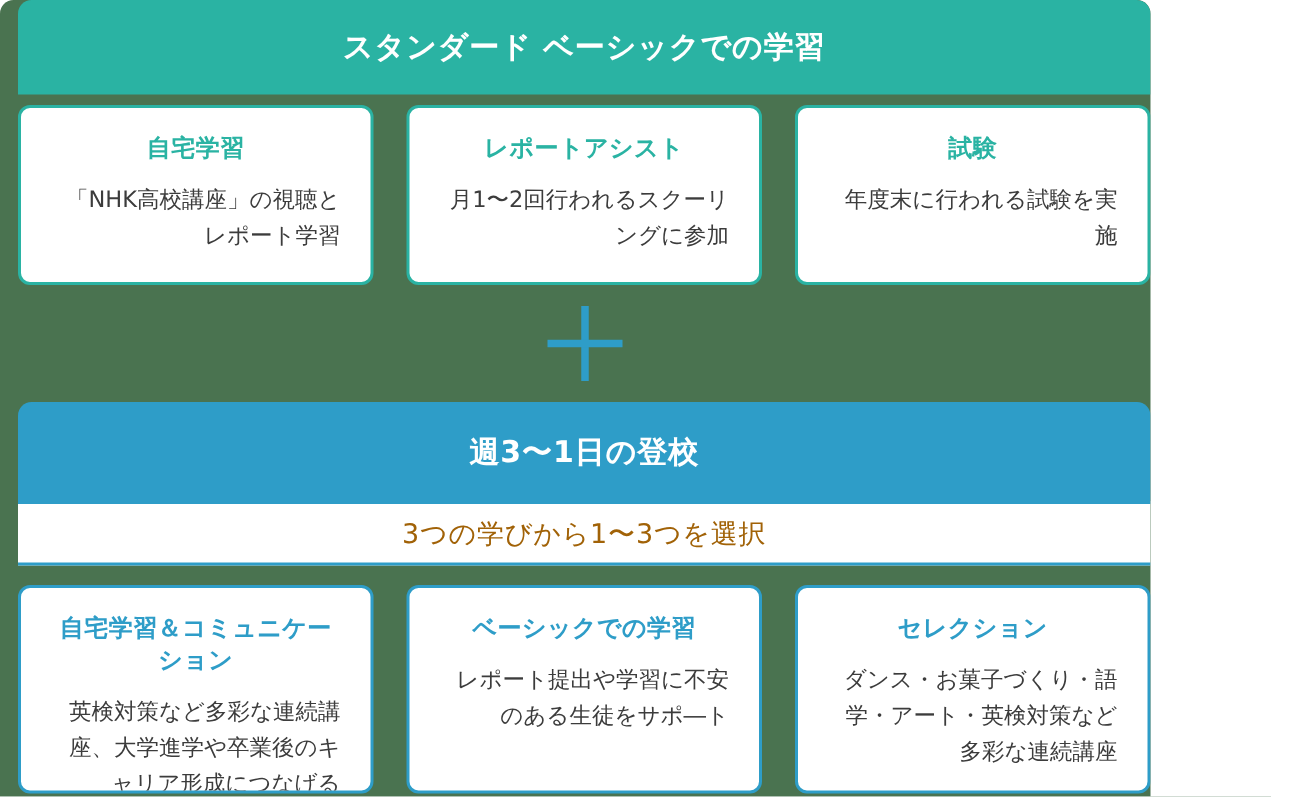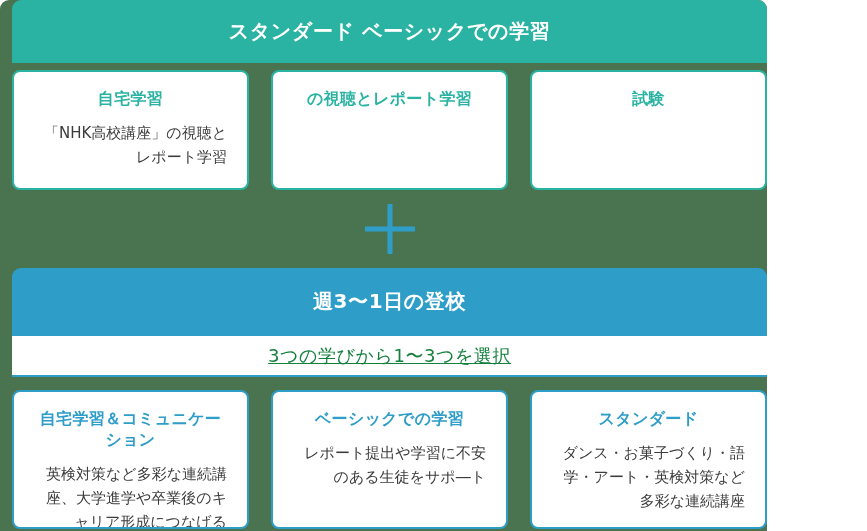--- a/index.html
+++ b/index.html
@@ -101,45 +101,46 @@
   
   .selector-bar {
     height: 43px;
     background: #ffffff;
     border-top: 2px solid #2E9DC8;
     border-bottom: 2px solid #2E9DC8;
     box-sizing: border-box;
     display: flex;
     align-items: center;
     justify-content: center;
-    color: #15803d;
+    color: #a16207;
     font-size: 18px;
     letter-spacing: 0.03em;
-    text-decoration: underline;
   }
 </style>
 </head>
 <body>
 
 <div class="canvas">
 
   <div class="band teal">
     <span>スタンダード ベーシックでの学習</span>
   </div>
 
   <div class="cards-row top">
     <div class="card teal-card">
       <div class="card-title">自宅学習</div>
       <div class="card-body">「NHK高校講座」の視聴とレポート学習</div>
     </div>
     <div class="card teal-card">
-      <div class="card-title">の視聴とレポート学習</div>
+      <div class="card-title">レポートアシスト</div>
+      <div class="card-body">月1〜2回行われるスクーリングに参加</div>
     </div>
     <div class="card teal-card">
       <div class="card-title">試験</div>
+      <div class="card-body">年度末に行われる試験を実施</div>
     </div>
   </div>
 
   <div class="plus-zone">
     <div class="plus-icon"></div>
   </div>
 
   <div class="band blue">
     <span>週3〜1日の登校</span>
   </div>
@@ -151,18 +152,18 @@
   <div class="cards-row bottom">
     <div class="card blue-card">
       <div class="card-title">自宅学習＆コミュニケーション</div>
       <div class="card-body">英検対策など多彩な連続講座、大学進学や卒業後のキャリア形成につなげる</div>
     </div>
     <div class="card blue-card">
       <div class="card-title">ベーシックでの学習</div>
       <div class="card-body">レポート提出や学習に不安のある生徒をサポ―ト</div>
     </div>
     <div class="card blue-card">
-      <div class="card-title">スタンダード</div>
+      <div class="card-title">セレクション</div>
       <div class="card-body">ダンス・お菓子づくり・語学・アート・英検対策など多彩な連続講座</div>
     </div>
   </div>
 
 </div>
 
 </body></html>

